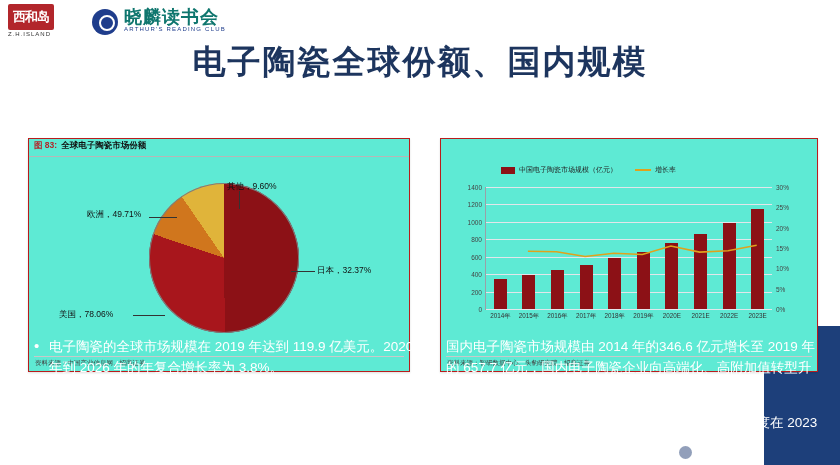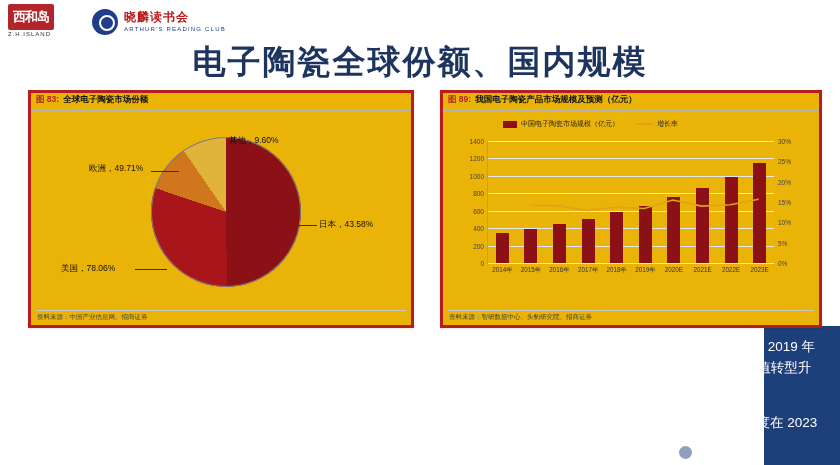--- a/index.html
+++ b/index.html
@@ -7,28 +7,28 @@
   .slide{position:relative;width:764px;height:465px;background:#ffffff;}
 
   
   .logo-left{position:absolute;left:8px;top:4px;width:70px;height:34px;}
   .logo-left .seal{position:absolute;left:0;top:0;width:46px;height:26px;background:#b2262b;border-radius:2px;color:#fff;font-size:13px;font-weight:bold;letter-spacing:-1px;text-align:center;line-height:26px;font-family:"DejaVu Sans",sans-serif;}
   .logo-left .cap{position:absolute;left:0;top:27px;width:56px;font-size:6px;color:#333;letter-spacing:1px;}
   .logo-right{position:absolute;left:92px;top:6px;height:32px;display:flex;align-items:center;gap:6px;}
   .logo-right .circ{width:26px;height:26px;border-radius:50%;background:#1f3d8c;position:relative;}
   .logo-right .circ:after{content:"";position:absolute;left:7px;top:6px;width:12px;height:12px;border:2px solid #fff;border-radius:50%;}
   .logo-right .txtwrap{display:flex;flex-direction:column;justify-content:center;}
-  .logo-right .t1{font-size:12px;color:#b91c1c;font-weight:bold;letter-spacing:1px;line-height:15px;}
+  .logo-right .t1{font-size:18px;color:#0f766e;font-weight:bold;letter-spacing:1px;line-height:15px;}
   .logo-right .t2{font-size:6px;color:#1f3d8c;letter-spacing:1.2px;line-height:9px;}
 
   
   .title{position:absolute;left:0;top:40px;width:840px;text-align:center;font-size:33px;color:#1d355e;font-weight:bold;letter-spacing:2px;font-family:"Liberation Serif","DejaVu Serif",serif;}
 
   
-  .panel{position:absolute;background:#eab308;border:3px solid #b91c1c;box-shadow:0 1px 2px rgba(0,0,0,.12);}
+  .panel{position:absolute;background:#5eead4;border:1px solid #b91c1c;box-shadow:0 1px 2px rgba(0,0,0,.12);margin-top:48px;}
   .panel-l{left:28px;top:90px;width:380px;height:232px;}
   .panel-r{left:440px;top:90px;width:376px;height:232px;}
   .panel-hd{height:18px;border-bottom:1px solid #b7b7b7;padding:1px 5px 0 5px;font-size:8.5px;font-weight:bold;color:#111;box-sizing:border-box;}
   .panel-hd .tag{color:#b2262b;font-weight:bold;margin-right:4px;}
   .src{position:absolute;left:6px;bottom:3px;font-size:6.5px;color:#444;}
   .src-line{position:absolute;left:5px;right:5px;bottom:14px;height:1px;background:#c9c9c9;}
 
   
   .pie-wrap{position:absolute;left:0;top:30px;width:378px;height:196px;}
   .pie{position:absolute;left:120px;top:14px;width:150px;height:150px;border-radius:50%;
@@ -95,35 +95,32 @@
 
     <div class="pie-wrap">
       <div class="pie"></div>
 
       <div class="lbl" style="left:198px;top:12px;">其他，9.60%</div>
       <div class="leader" style="left:210px;top:22px;width:1px;height:18px;"></div>
 
       <div class="lbl" style="left:58px;top:40px;">欧洲，49.71%</div>
       <div class="leader" style="left:120px;top:48px;width:28px;height:1px;"></div>
 
-      <div class="lbl" style="left:288px;top:96px;">日本，43.58%</div>
+      <div class="lbl" style="left:288px;top:96px;">日本，32.37%</div>
       <div class="leader" style="left:262px;top:102px;width:24px;height:1px;"></div>
 
       <div class="lbl" style="left:30px;top:140px;">美国，78.06%</div>
       <div class="leader" style="left:104px;top:146px;width:32px;height:1px;"></div>
     </div>
 
     <div class="src-line"></div>
     <div class="src">资料来源：中国产业信息网、招商证券</div>
   </div>
 
   <div class="panel panel-r">
-    <div class="panel-hd">
-      <span class="tag">图 89:</span><span>我国电子陶瓷产品市场规模及预测（亿元）</span>
-    </div>
 
     <div class="bc">
       <div class="legend">
         <span><span class="sw1"></span><span>中国电子陶瓷市场规模（亿元）</span></span>
         <span><span class="sw2"></span><span>增长率</span></span>
       </div>
 
       <div class="bc-plot" id="plot">
           <div class="gl" style="top: 122px;"></div>
           <div class="ytick" style="top: 122px;">0</div>

